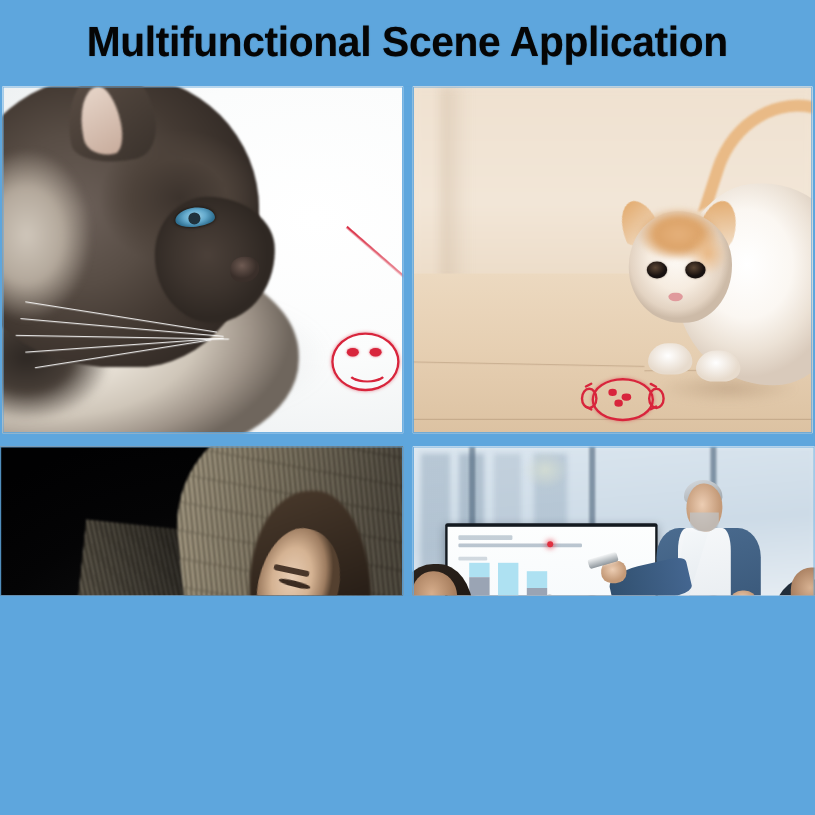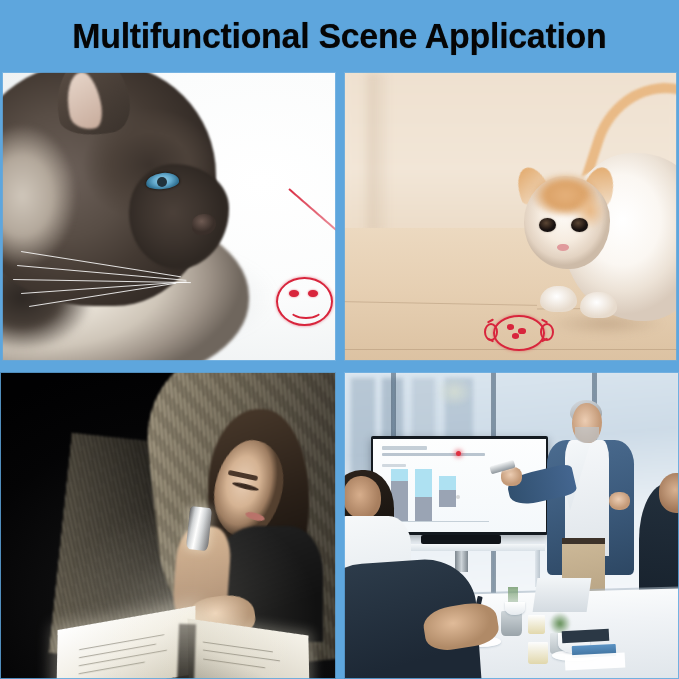--- a/index.html
+++ b/index.html
@@ -1,21 +1,21 @@
 <!DOCTYPE html>
 <html><head>
 <meta charset="utf-8">
 <style>
   html,body{margin:0;padding:0;}
   body{
     width:679px;height:679px;overflow:hidden;
     font-family:"Liberation Sans","DejaVu Sans",sans-serif;
     background:#5ea6dd;
   }
-  #poster{position:relative;width:679px;height:679px;background:#5ea6dd;overflow:hidden;text-decoration:underline;}
+  #poster{position:relative;width:679px;height:496px;background:#5ea6dd;overflow:hidden;text-decoration:underline;}
 
   
   #header{
     position:absolute;left:0;top:0;width:679px;height:72px;
     background:#5ea6dd;display:flex;align-items:center;justify-content:center;
   }
   #header-title{
     font-size:35px;line-height:38px;font-weight:bold;color:#050505;
     letter-spacing:-0.3px;white-space:nowrap;
     transform:scaleX(0.97);transform-origin:center;

